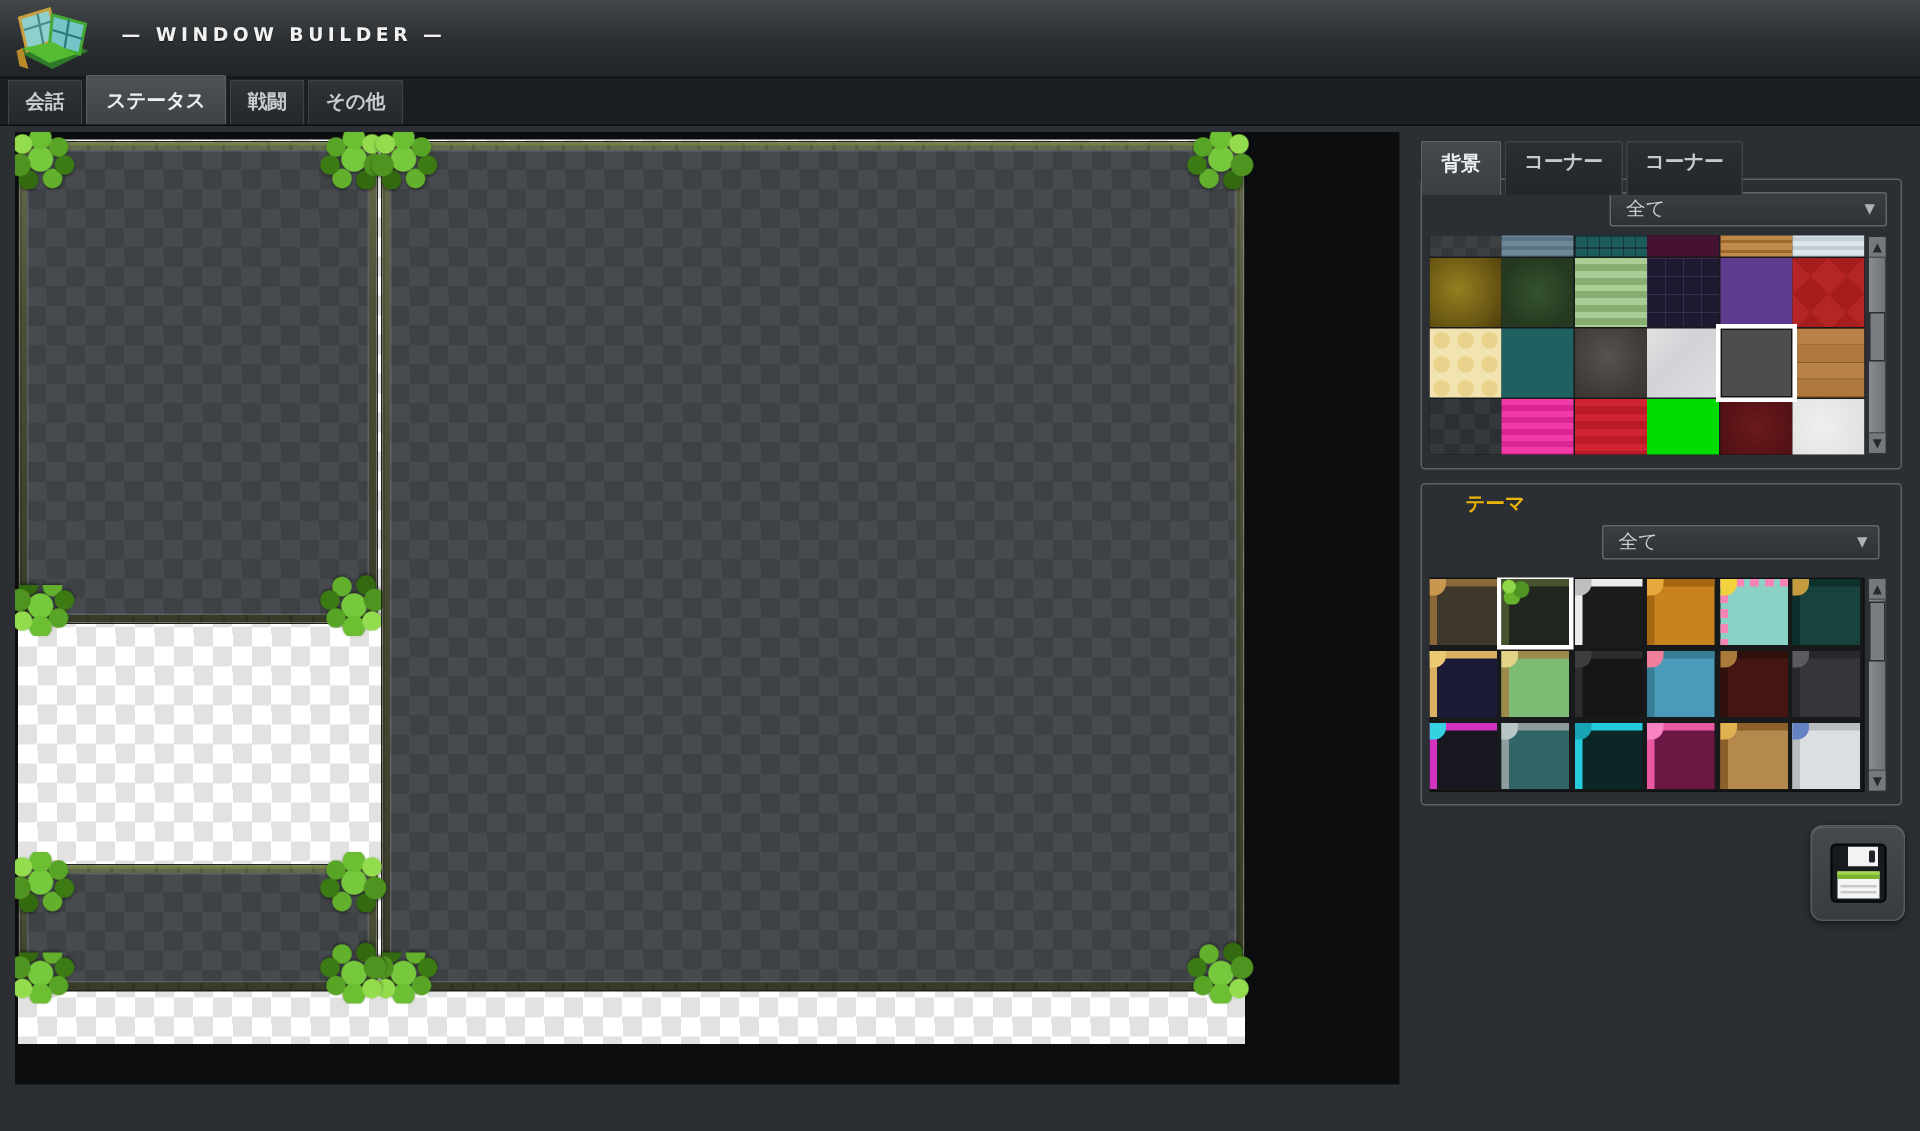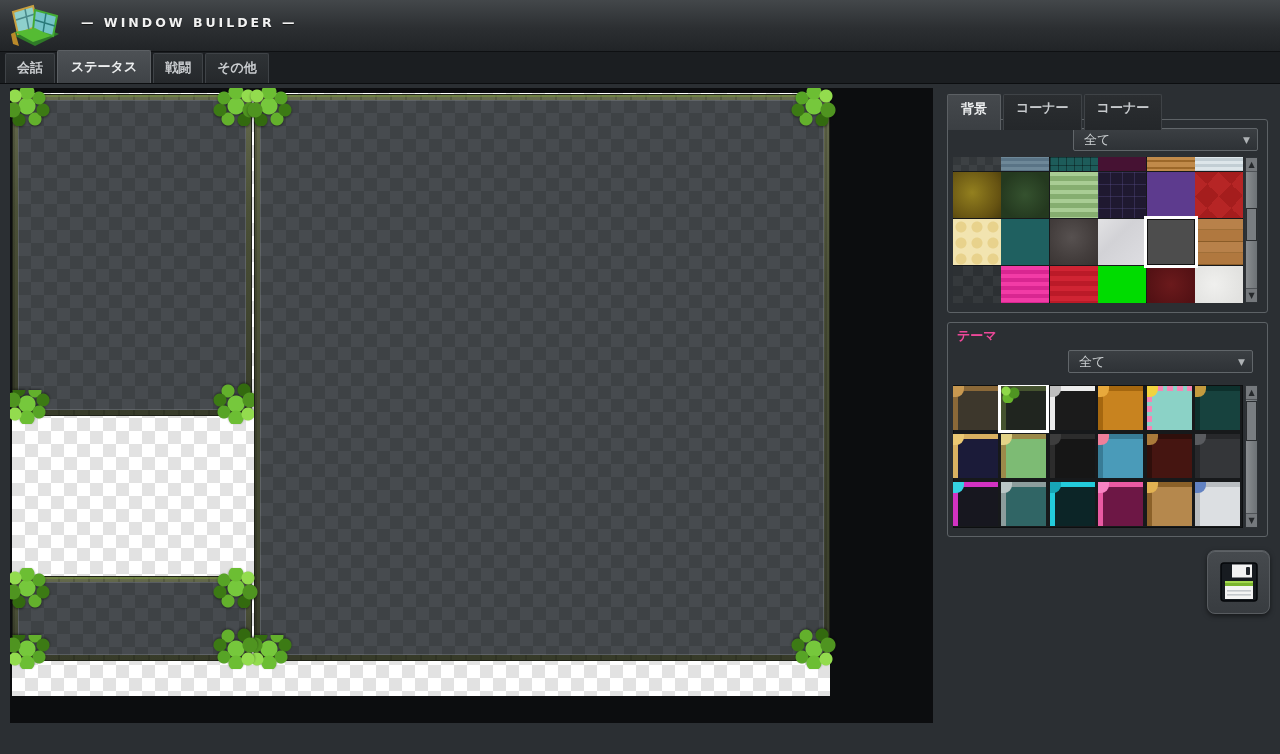--- a/index.html
+++ b/index.html
@@ -87,21 +87,21 @@
   .ptab{
     font-size:13px;font-weight:bold;color:#c6c9cc;
     background:linear-gradient(#2b2e31,#24272a);
     border:1px solid #3f4347;border-bottom:none;
     padding:4px 12px 5px;margin-right:2px;border-radius:2px 2px 0 0;
   }
   .ptab.active{
     color:#eceeef;background:linear-gradient(#45494d,#3b3f43);
     border-color:#5c6064;padding:5px 13px 12px;font-family:Liberation Mono, monospace;
   }
-  .panel-label{position:absolute;left:953px;top:327px;font-size:13px;font-weight:bold;color:#ec4899;z-index:2;background:#2b2f33;padding:0 4px;}
+  .panel-label{position:absolute;left:973px;top:327px;font-size:13px;font-weight:bold;color:#eab308;z-index:2;background:#2b2f33;padding:0 4px;}
   .dd{
     position:absolute;height:23px;width:185px;box-sizing:border-box;
     background:linear-gradient(#3b3f43,#2e3236);
     border:1px solid #61666a;border-radius:2px;
     color:#ccd0d2;font-size:13px;line-height:21px;padding:0 22px 0 10px;
   }
   .dd .arr{position:absolute;right:7px;top:1px;font-size:9px;color:#aeb2b5;line-height:21px;}
   .dd.bg-filter{left:1073px;top:128px;}
   .dd.theme-filter{left:1068px;top:350px;}
   .grid{position:absolute;background:#17191b;overflow:hidden;box-shadow:inset 0 0 0 1px #0d0f10;}

